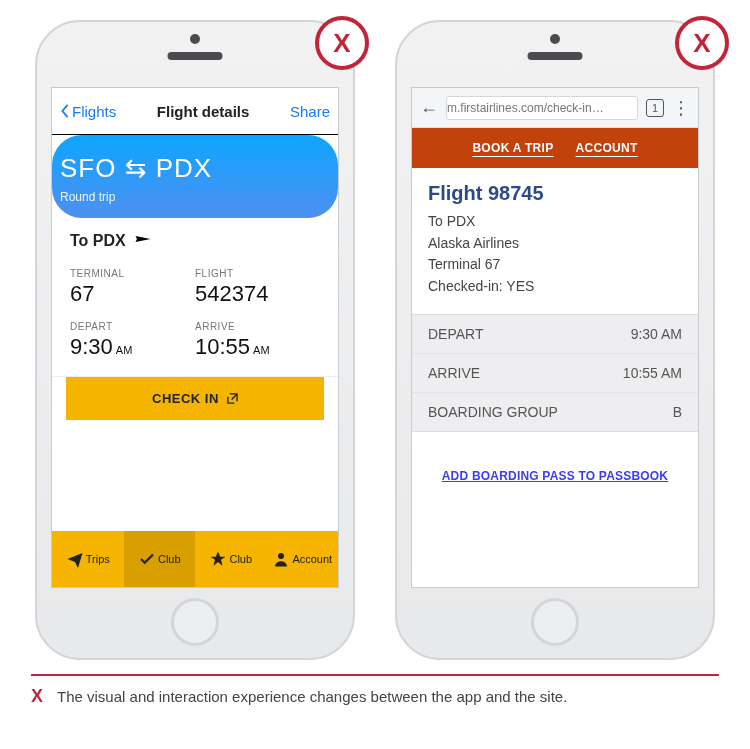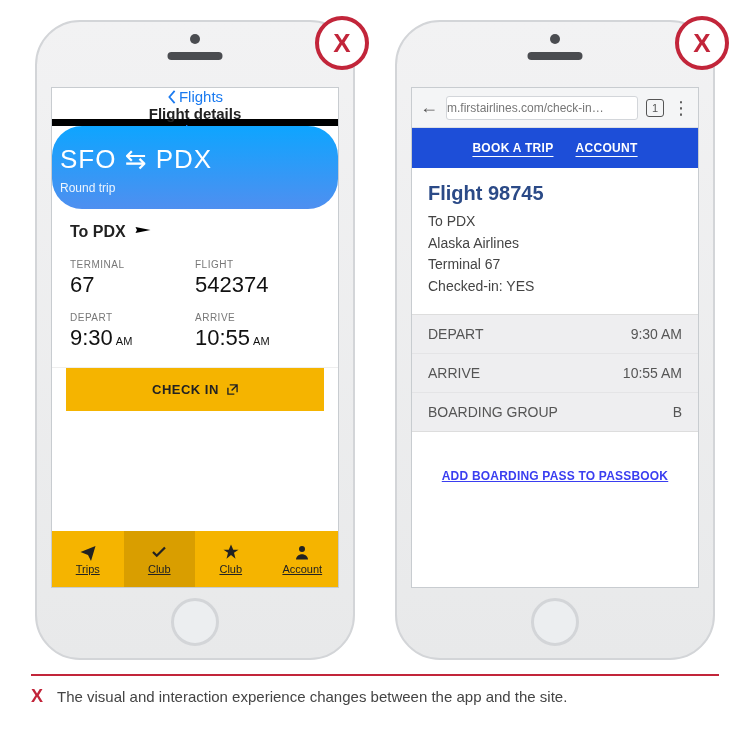--- a/index.html
+++ b/index.html
@@ -76,26 +76,25 @@
     display:flex; align-items:center; justify-content:center;
     z-index:10;
   }
   .x-badge span {
     color:#c2253a;
     font-weight:700;
     font-size:26px;
   }
   
   .app-nav {
-    height:38px;
-    border-bottom:7px solid #000000;
+    height:47px;
+    border-bottom:1px solid #000000;
     display:flex; align-items:center; justify-content:space-between;
     padding:0 8px;
     font-size:14px;
-    flex-direction:column;
   }
   .app-nav .back { color:#1a7af0; display:flex; align-items:center; gap:2px; font-size:15px;}
   .app-nav .back svg{width:10px;height:14px;}
   .app-nav .title { font-weight:600; color:#222; font-size:15px;}
   .app-nav .share { color:#1a7af0; font-size:15px;}
   .hero {
     background:linear-gradient(180deg,#0ea5ff 0%, #4f8ff0 100%);
     color:#fff;
     text-align:left;
     padding:18px 0 14px 8px;
@@ -142,22 +141,22 @@
     font-size:16px;
   }
   .tabbar{
     margin-top:auto;
     height:56px;
     background:#f5b400;
     display:grid;
     grid-template-columns:repeat(4,1fr);
   }
   .tabbar .tab{
-    display:flex;flex-direction:column;align-items:center;justify-content:center;
-    font-size:11px;color:#222;gap:2px;text-decoration:underline;
+    display:flex;flex-direction:row;align-items:center;justify-content:center;
+    font-size:11px;color:#222;gap:2px;
   }
   .tabbar .tab.active{background:#d99e00;}
   .tabbar svg{width:18px;height:18px;fill:#222;}
   
   .browser-bar{
     height:40px;
     background:#f4f5f6;
     border-bottom:1px solid #dcdfe3;
     display:flex;align-items:center;gap:8px;
     padding:0 8px;
@@ -173,21 +172,21 @@
     padding:0 0;
     font-size:12px;color:#777;
     overflow:hidden;white-space:nowrap;
   }
   .tabcount{
     width:18px;height:18px;border:1.5px solid #555;border-radius:3px;
     font-size:11px;display:flex;align-items:center;justify-content:center;color:#555;
   }
   .kebab{font-size:18px;color:#555;line-height:1;}
   .site-nav{
-    background:#1d4ed8;
+    background:#c2410c;
     height:40px;
     display:flex;align-items:center;justify-content:center;gap:22px;
   }
   .site-nav a{color:#fff;font-size:12px;font-weight:600;letter-spacing:.3px;text-decoration:underline;text-underline-offset:4px;}
   .site-body{padding:14px 16px 0 16px;color:#444;}
   .site-body h1{color:#2b4a87;font-size:20px;font-weight:700;margin-bottom:6px;}
   .site-body p{font-size:14px;line-height:1.55;}
   .site-table{
     margin:16px -16px 0 -16px;
     background:#eeeef0;

